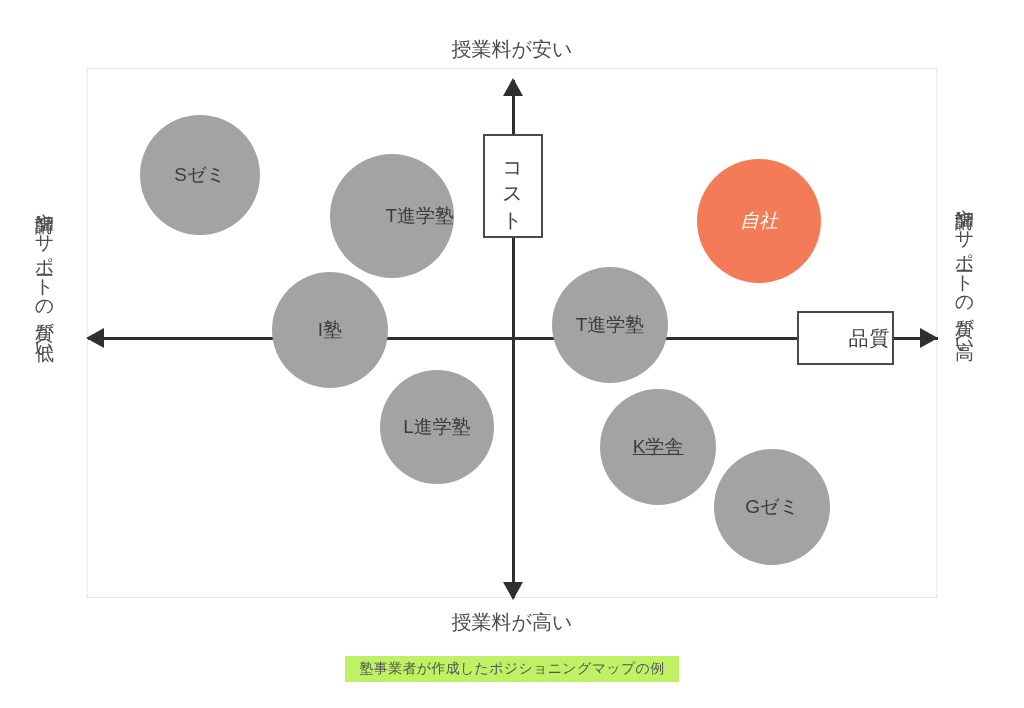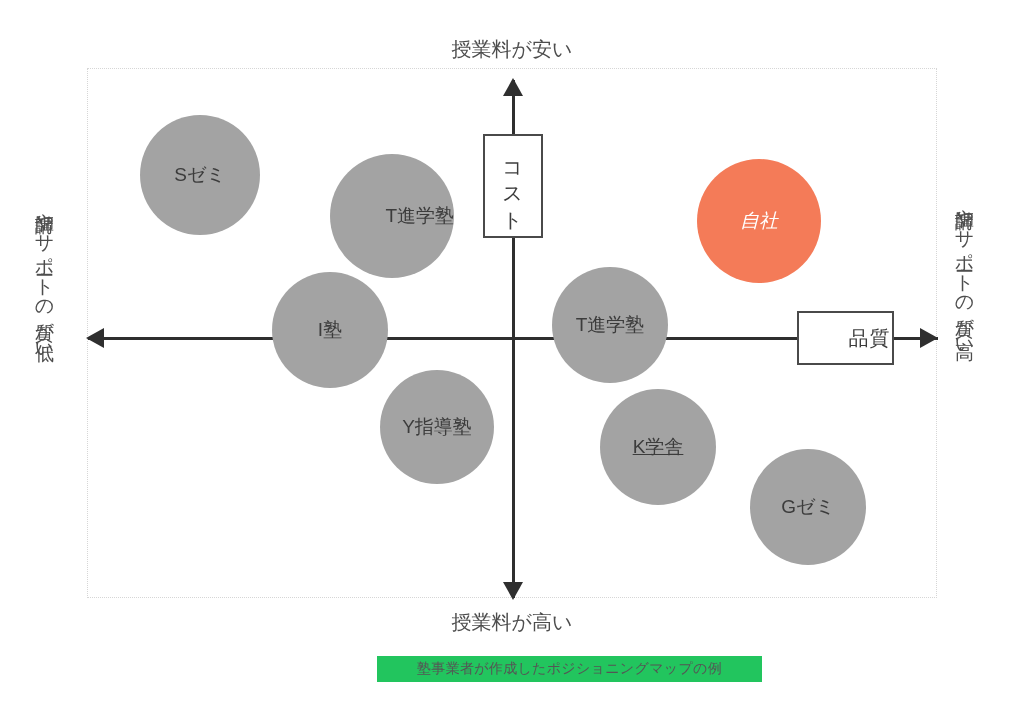--- a/index.html
+++ b/index.html
@@ -168,30 +168,29 @@
     background: #f47b58;
     color: #ffffff;
     font-style: italic;
   }
 
   
   .caption {
     position: absolute;
     left: 345px;
     top: 656px;
-    width: 385px;
+    width: 334px;
     height: 26px;
-    background: #22c55e;
+    background: #bef264;
     color: #555555;
     font-size: 14px;
     display: flex;
     align-items: center;
     justify-content: center;
     letter-spacing: 0.3px;
-    margin-left: 32px;
   }
 </style>
 </head>
 <body>
 
 <div id="canvas">
 
   <div class="plot-frame"></div>
 
   <div class="axis-line axis-v"></div>
@@ -219,25 +218,25 @@
       <div class="bubble highlight" style="left: 697px; top: 159px; width: 124px; height: 124px;">
         <span>自社</span>
       </div>
       <div class="bubble" style="left: 272px; top: 272px; width: 116px; height: 116px; text-align: right;">
         <span>I塾</span>
       </div>
       <div class="bubble" style="left: 552px; top: 267px; width: 116px; height: 116px;">
         <span>T進学塾</span>
       </div>
       <div class="bubble" style="left: 380px; top: 370px; width: 114px; height: 114px;">
-        <span>Y指導塾</span>
+        <span>L進学塾</span>
       </div>
       <div class="bubble" style="left: 600px; top: 389px; width: 116px; height: 116px; text-decoration: underline;">
         <span>K学舎</span>
       </div>
-      <div class="bubble" style="left: 750px; top: 449px; width: 116px; height: 116px;">
+      <div class="bubble" style="left: 714px; top: 449px; width: 116px; height: 116px;">
         <span>Gゼミ</span>
       </div>
     </div>
 
   <div class="caption">塾事業者が作成したポジショニングマップの例</div>
 
 </div>
 
 </body></html>

